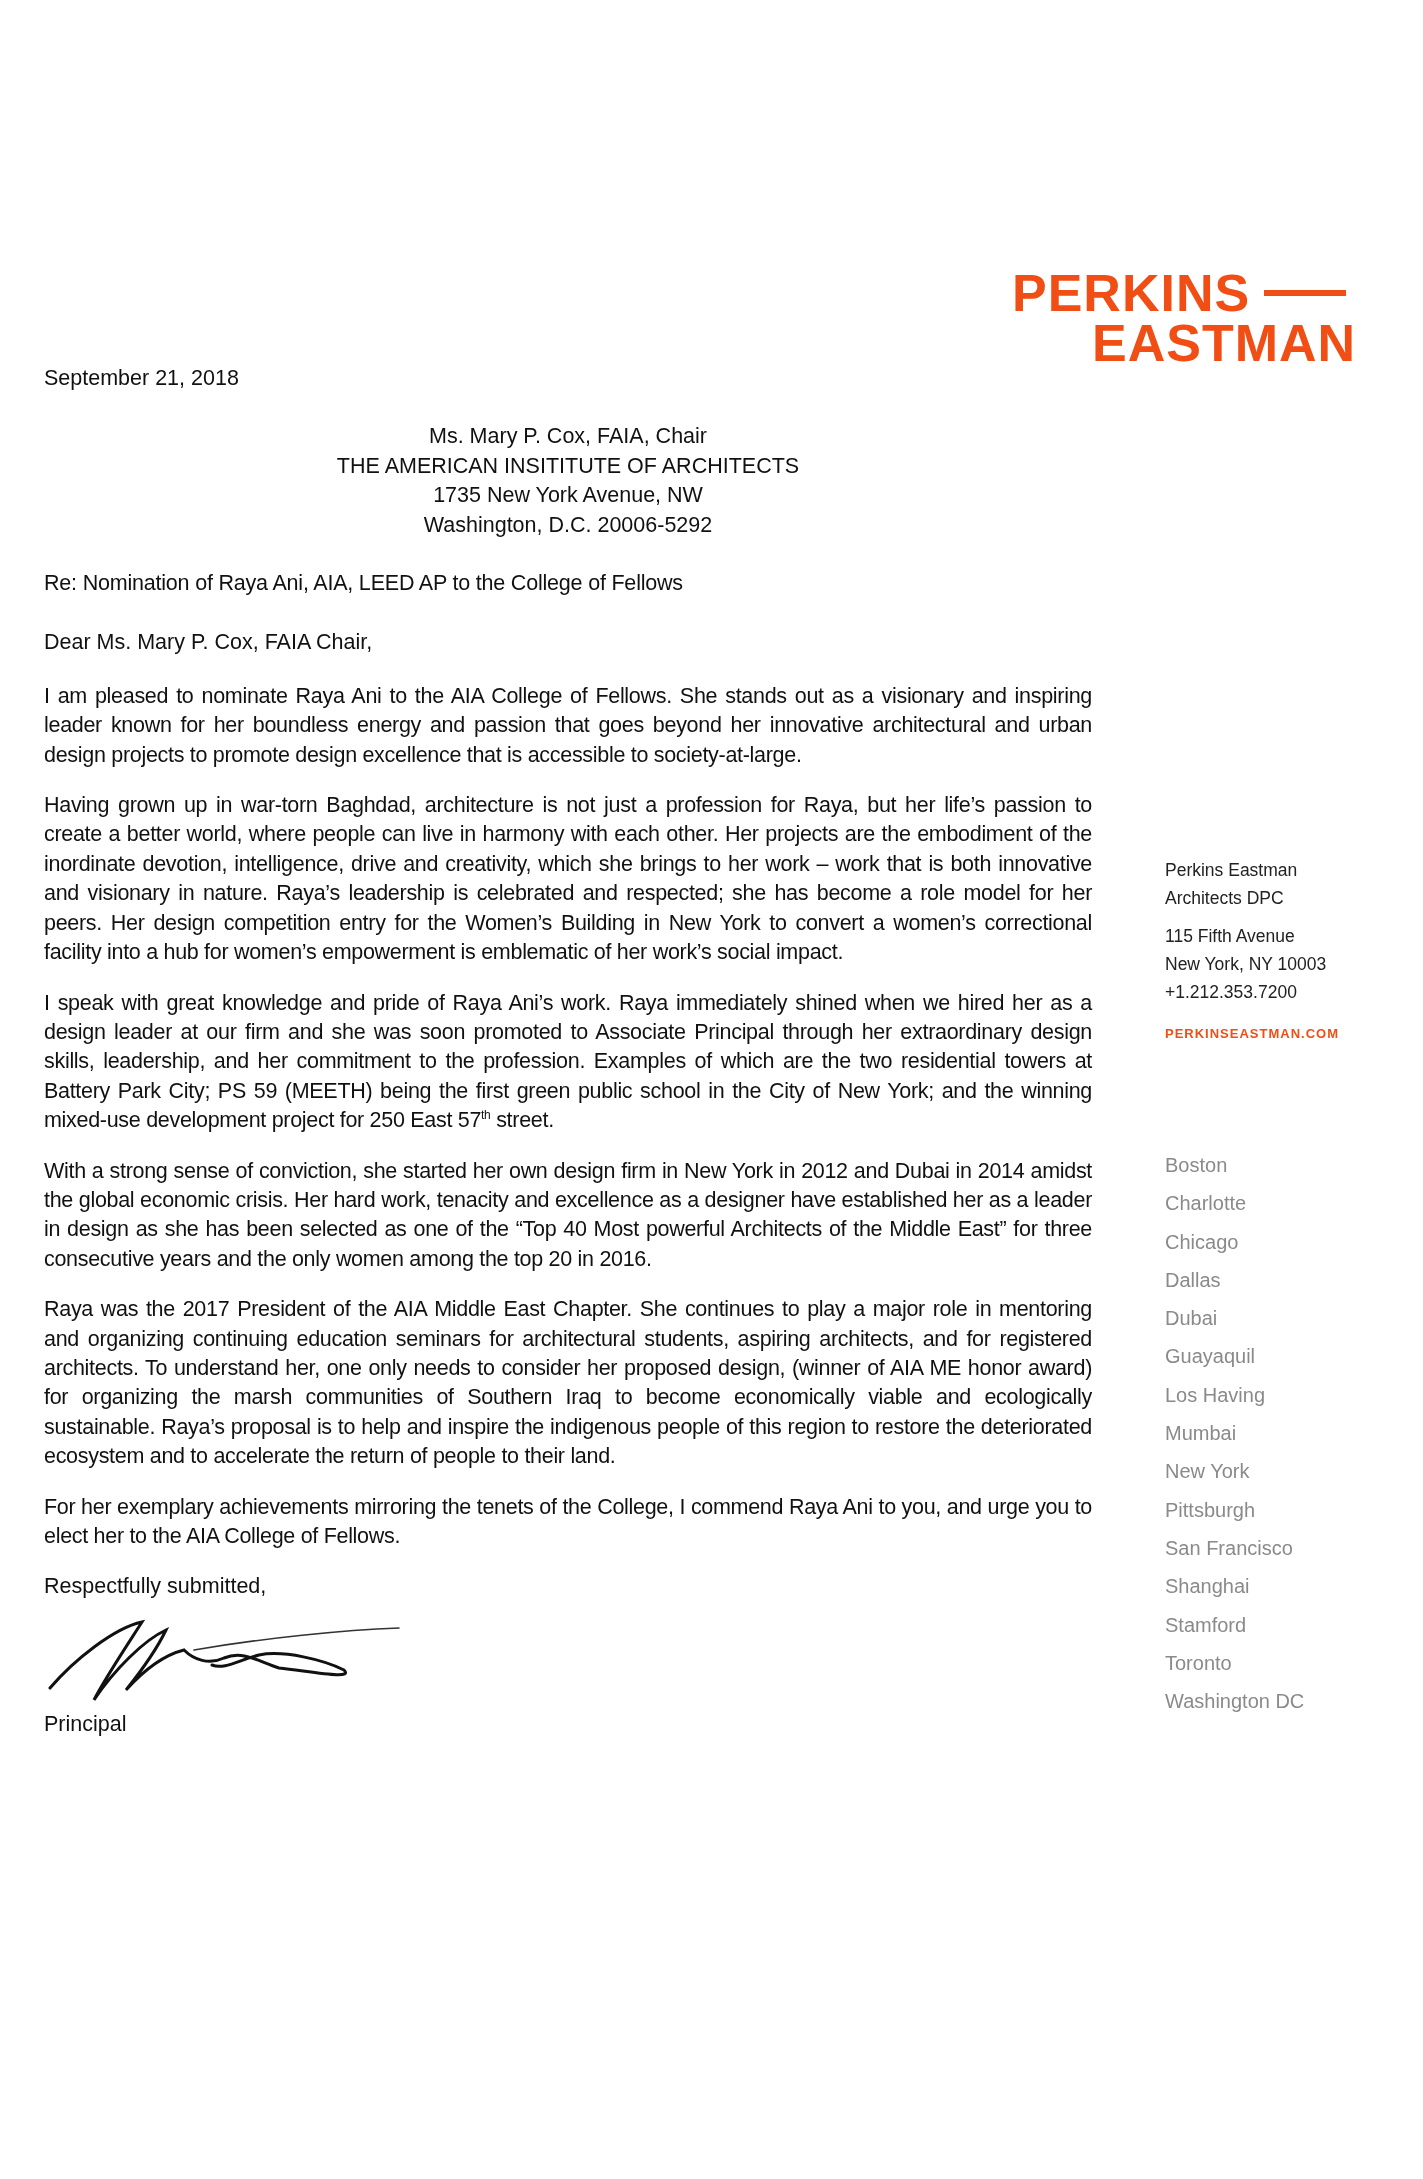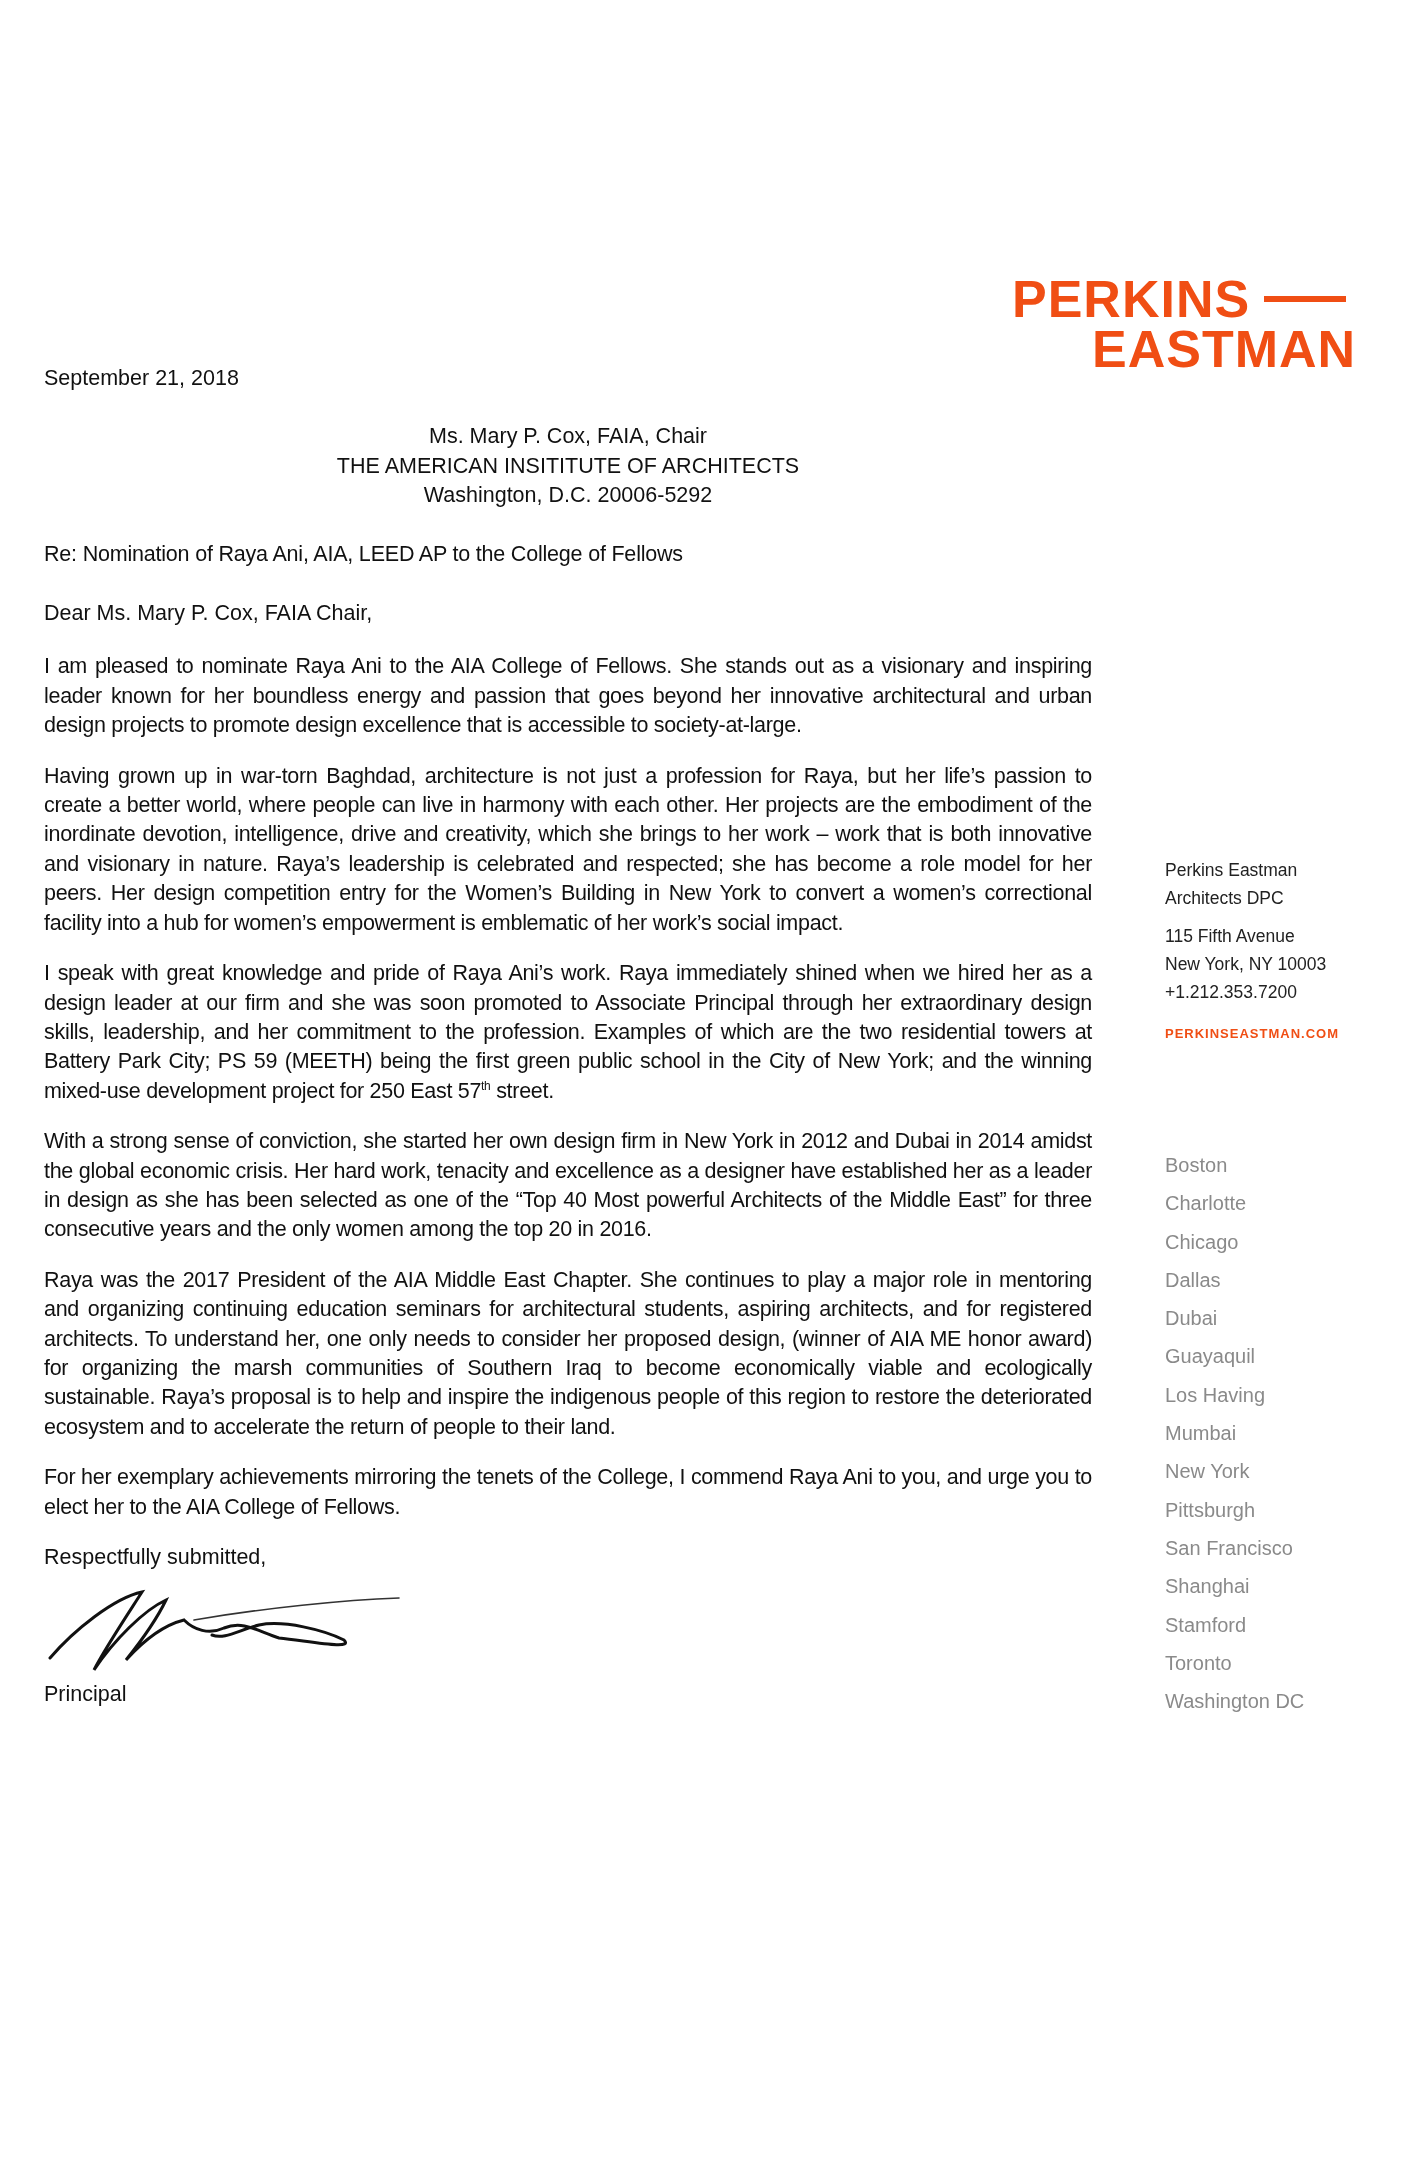--- a/index.html
+++ b/index.html
@@ -1,18 +1,18 @@
 <!DOCTYPE html>
 <html><head>
 <meta charset="utf-8">
 <style>
   html, body { margin: 0; padding: 0; background: #ffffff; }
   body { width: 1423px; height: 2179px; position: relative; overflow: hidden;
          font-family: "Liberation Sans", sans-serif; color: #111; }
-  .logo { position: absolute; left: 1012px; top: 274px; width: 372px;
+  .logo { position: absolute; left: 1012px; top: 268px; width: 372px;
           color: #f04e14; font-family: "Liberation Sans", sans-serif; font-weight: bold;
           font-size: 52px; line-height: 50px; letter-spacing: 1px; }
   .logo .l1 { display: flex; align-items: center; }
   .logo .dash { display: inline-block; width: 82px; height: 6px; background: #f04e14; margin-left: 14px; }
   .logo .l2 { padding-left: 80px; }
 
   .letter { position: absolute; left: 44px; top: 364px; width: 1048px;
             font-size: 21.5px; line-height: 29.4px; }
   .letter p { margin: 0; }
   .date { margin-bottom: 29px !important; }
@@ -43,20 +43,21 @@
       <span class="dash"></span>
     </div>
   <div class="l2">EASTMAN</div>
 </div>
 
 <div class="letter">
   <p class="date">September 21, 2018</p>
   <div class="addr">
     <p>Ms. Mary P. Cox, FAIA, Chair</p>
     <p>THE AMERICAN INSITITUTE OF ARCHITECTS</p>
+    <p>1735 New York Avenue, NW</p>
     <p>Washington, D.C. 20006-5292</p>
   </div>
   <p class="re">Re: Nomination of Raya Ani, AIA, LEED AP to the College of Fellows</p>
   <p class="salute">Dear Ms. Mary P. Cox, FAIA Chair,</p>
   <p class="para">I am pleased to nominate Raya Ani to the AIA College of Fellows. She stands out as a visionary and inspiring leader known for her boundless energy and passion that goes beyond her innovative architectural and urban design projects to promote design excellence that is accessible to society-at-large.</p>
   <p class="para">Having grown up in war-torn Baghdad, architecture is not just a profession for Raya, but her life’s passion to create a better world, where people can live in harmony with each other. Her projects are the embodiment of the inordinate devotion, intelligence, drive and creativity, which she brings to her work – work that is both innovative and visionary in nature. Raya’s leadership is celebrated and respected; she has become a role model for her peers. Her design competition entry for the Women’s Building in New York to convert a women’s correctional facility into a hub for women’s empowerment is emblematic of her work’s social impact.</p>
   <p class="para"><span>I speak with great knowledge and pride of Raya Ani’s work. Raya immediately shined when we hired her as a design leader at our firm and she was soon promoted to Associate Principal through her extraordinary design skills, leadership, and her commitment to the profession. Examples of which are the two residential towers at Battery Park City; PS 59 (MEETH) being the first green public school in the City of New York; and the winning mixed-use development project for 250 East 57</span><sup>th</sup><span> street.</span></p>
   <p class="para">With a strong sense of conviction, she started her own design firm in New York in 2012 and Dubai in 2014 amidst the global economic crisis. Her hard work, tenacity and excellence as a designer have established her as a leader in design as she has been selected as one of the “Top 40 Most powerful Architects of the Middle East” for three consecutive years and the only women among the top 20 in 2016.</p>
   <p class="para">Raya was the 2017 President of the AIA Middle East Chapter. She continues to play a major role in mentoring and organizing continuing education seminars for architectural students, aspiring architects, and for registered architects. To understand her, one only needs to consider her proposed design, (winner of AIA ME honor award) for organizing the marsh communities of Southern Iraq to become economically viable and ecologically sustainable.  Raya’s proposal is to help and inspire the indigenous people of this region to restore the deteriorated ecosystem and to accelerate the return of people to their land.</p>
   <p class="para">For her exemplary achievements mirroring the tenets of the College, I commend Raya Ani to you, and urge you to elect her to the AIA College of Fellows.</p>

